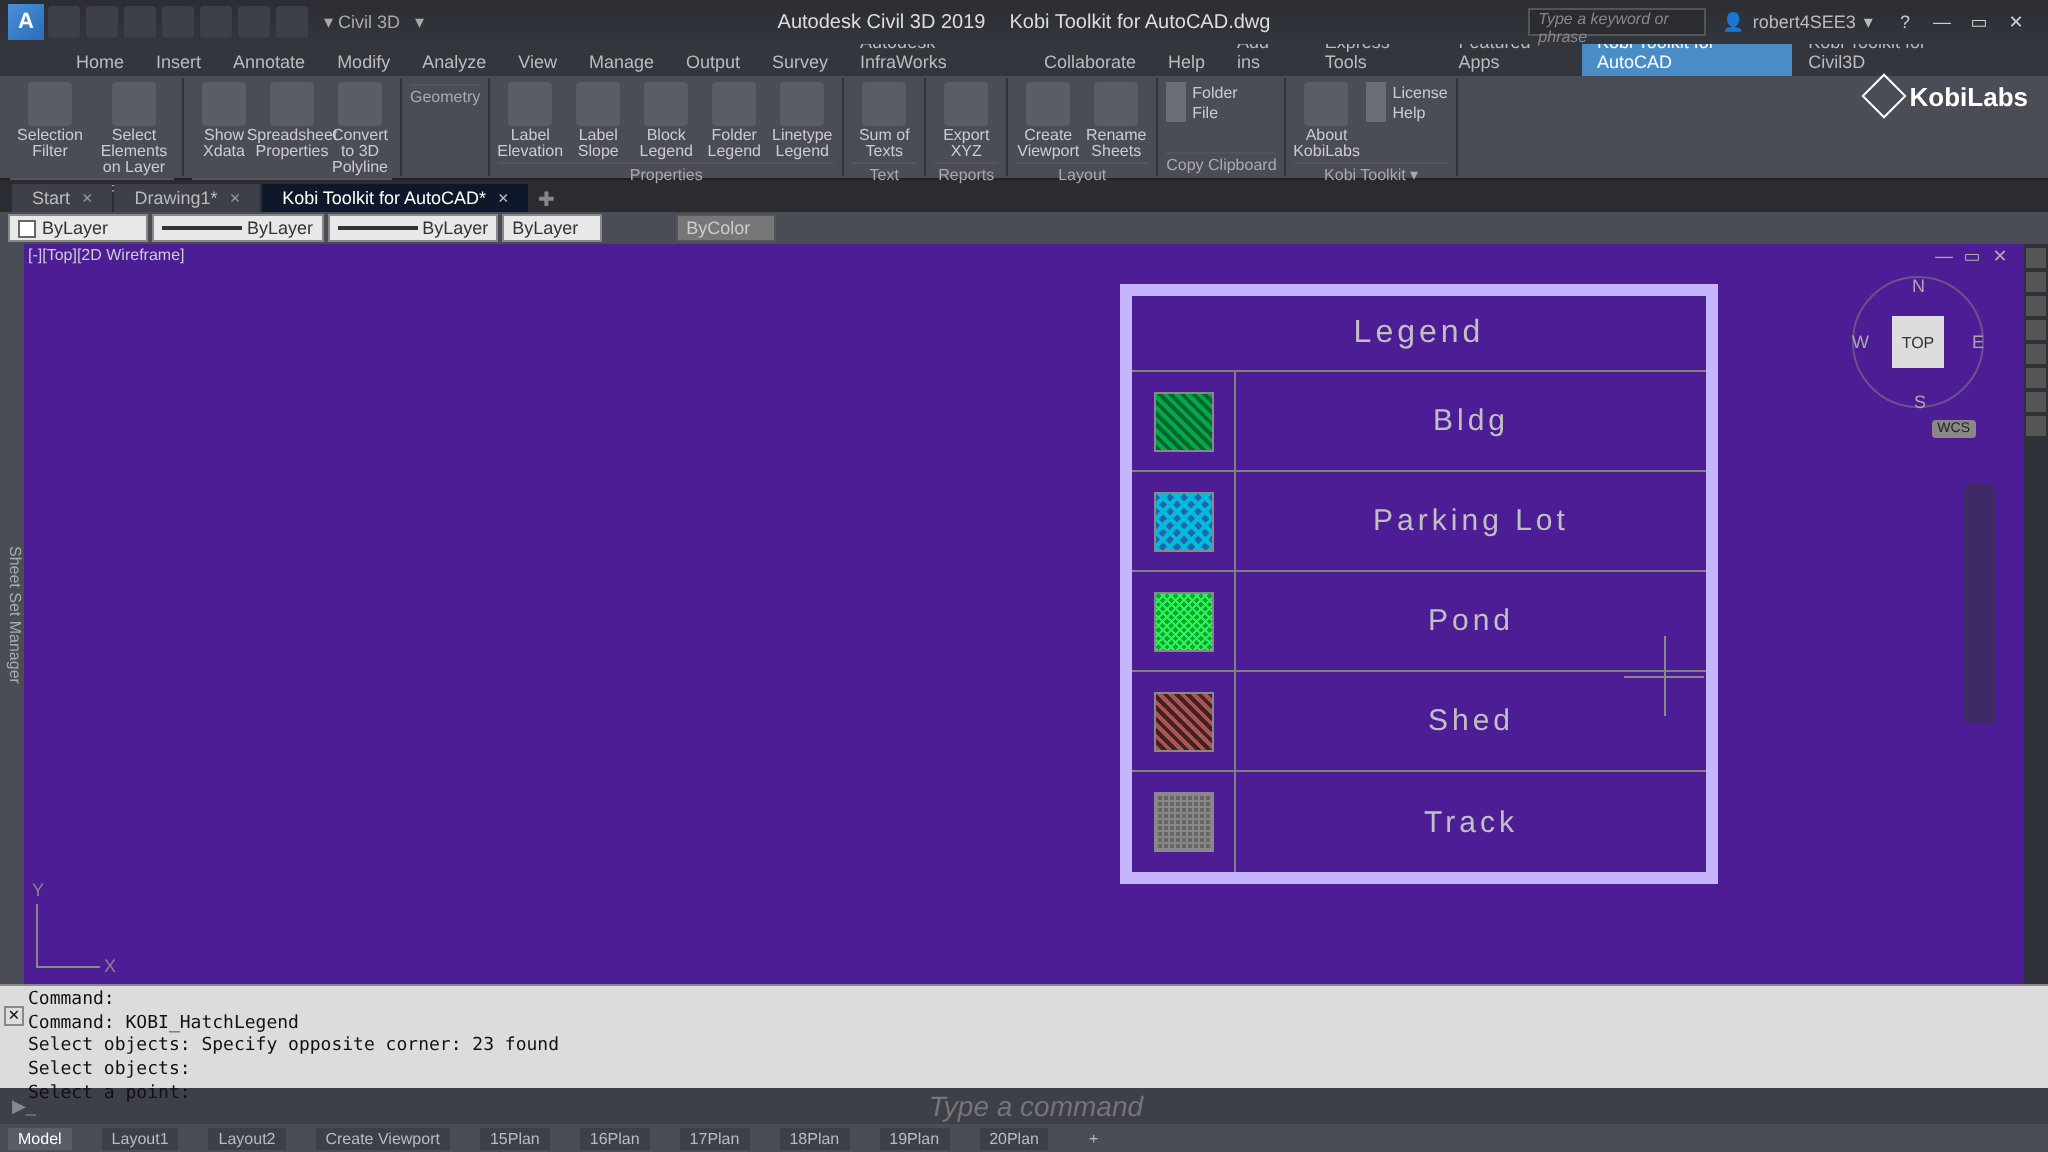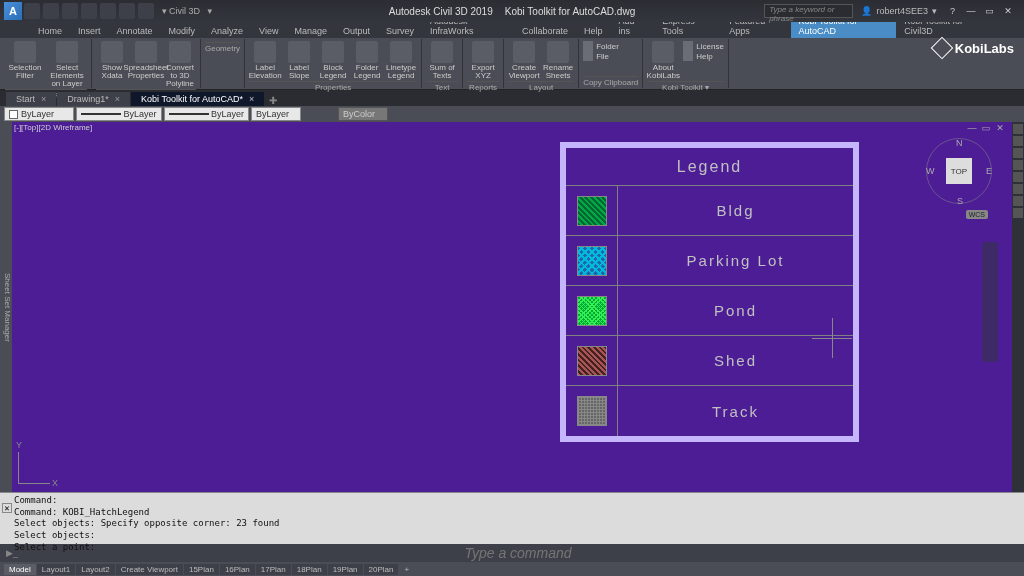--- a/index.html
+++ b/index.html
@@ -241,21 +241,21 @@
 .cmdinput input {
   background:transparent; border:none; color:#bbb; font-style:italic;
   font-size:14px; flex:1; outline:none; padding:0 4px;text-align:center;
 }
 
 
 .layout-tabs {
   height: 14px; background: #4a4d55; display:flex; align-items:center;
   font-size:8px; color:#bbb; padding:0 4px; gap:0;
 }
-.layout-tab { padding:1px 5px; background:#3d4048; margin-right:1px; }
+.layout-tab { padding:1px 5px; background:#3d4048; margin-right:15px; }
 .layout-tab.active { background:#5a5d66; color:#fff; }
 .layout-add { padding:0 5px; }
 
 .kobilabs {
   position:absolute; top:40px; right:10px;
   color:#fff; font-size:13px; font-weight:600;
   display:flex; align-items:center; gap:5px;
 }
 .kobilabs .k-ico {
   width:16px; height:16px; border:1px solid #fff; transform:rotate(45deg);

